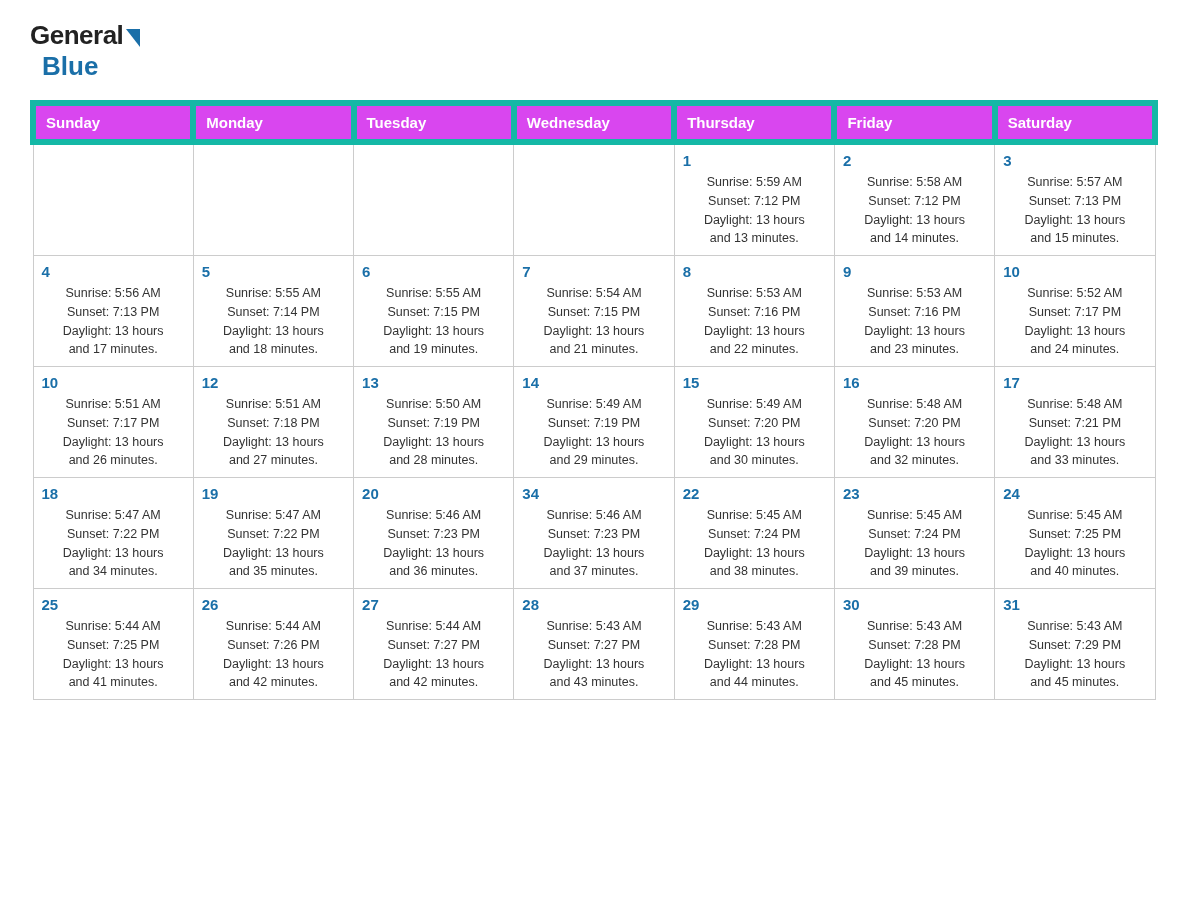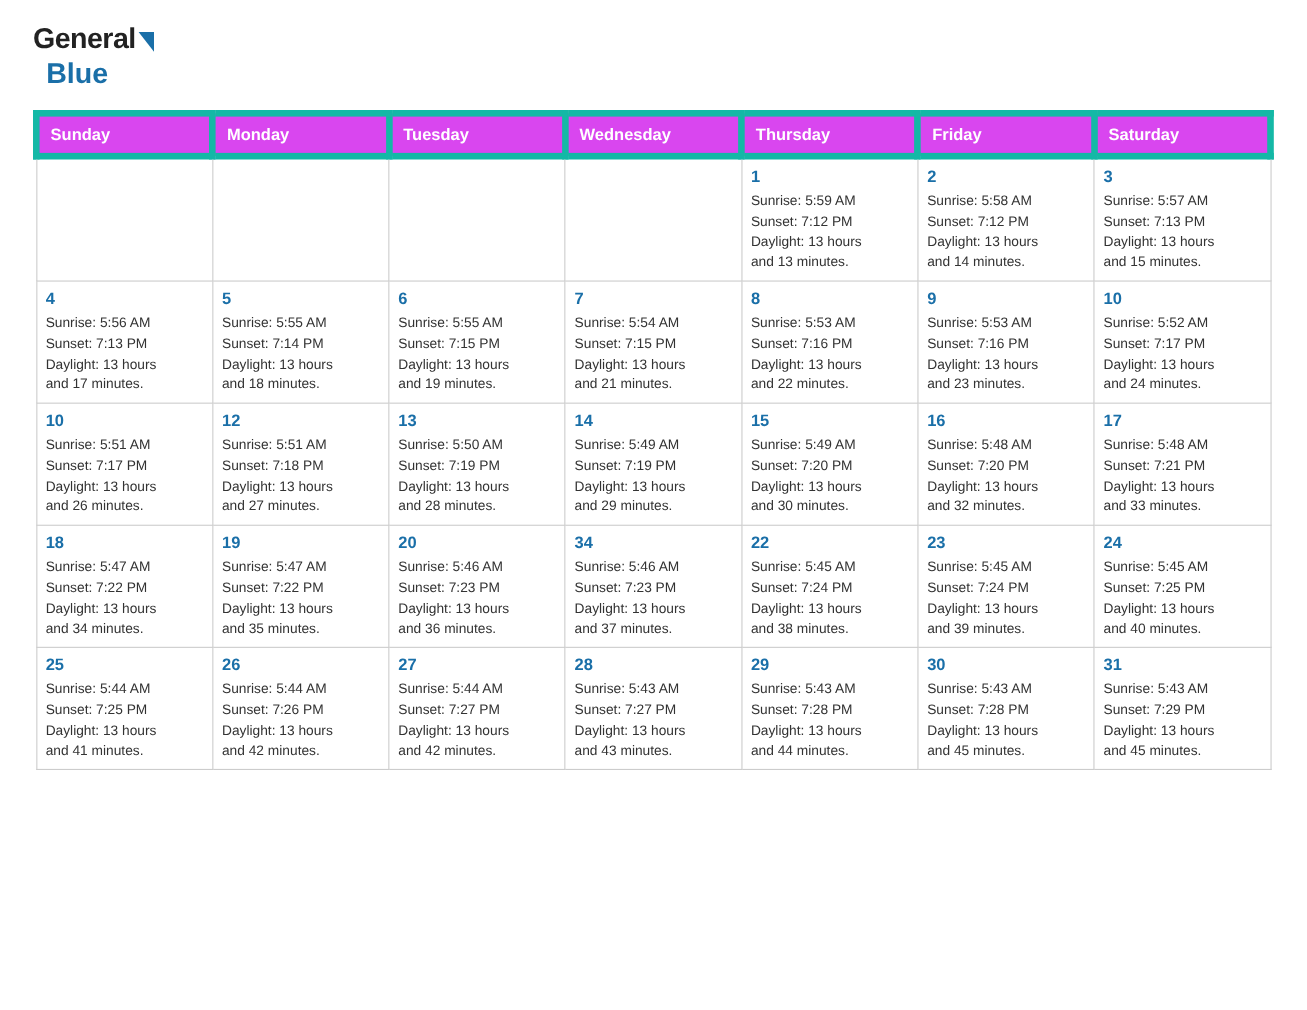--- a/index.html
+++ b/index.html
@@ -90,20 +90,21 @@
       font-size: 15px;
       font-weight: bold;
       color: #1a6fa8;
       display: block;
       margin-bottom: 4px;
     }
     .day-info {
       font-size: 12.5px;
       color: #333;
       line-height: 1.5;
+      text-align: center;
     }
     .empty-cell {
       background: #f9f9f9;
     }
   </style>
 </head>
 <body>
 
 <div class="header">
   <div class="logo">

